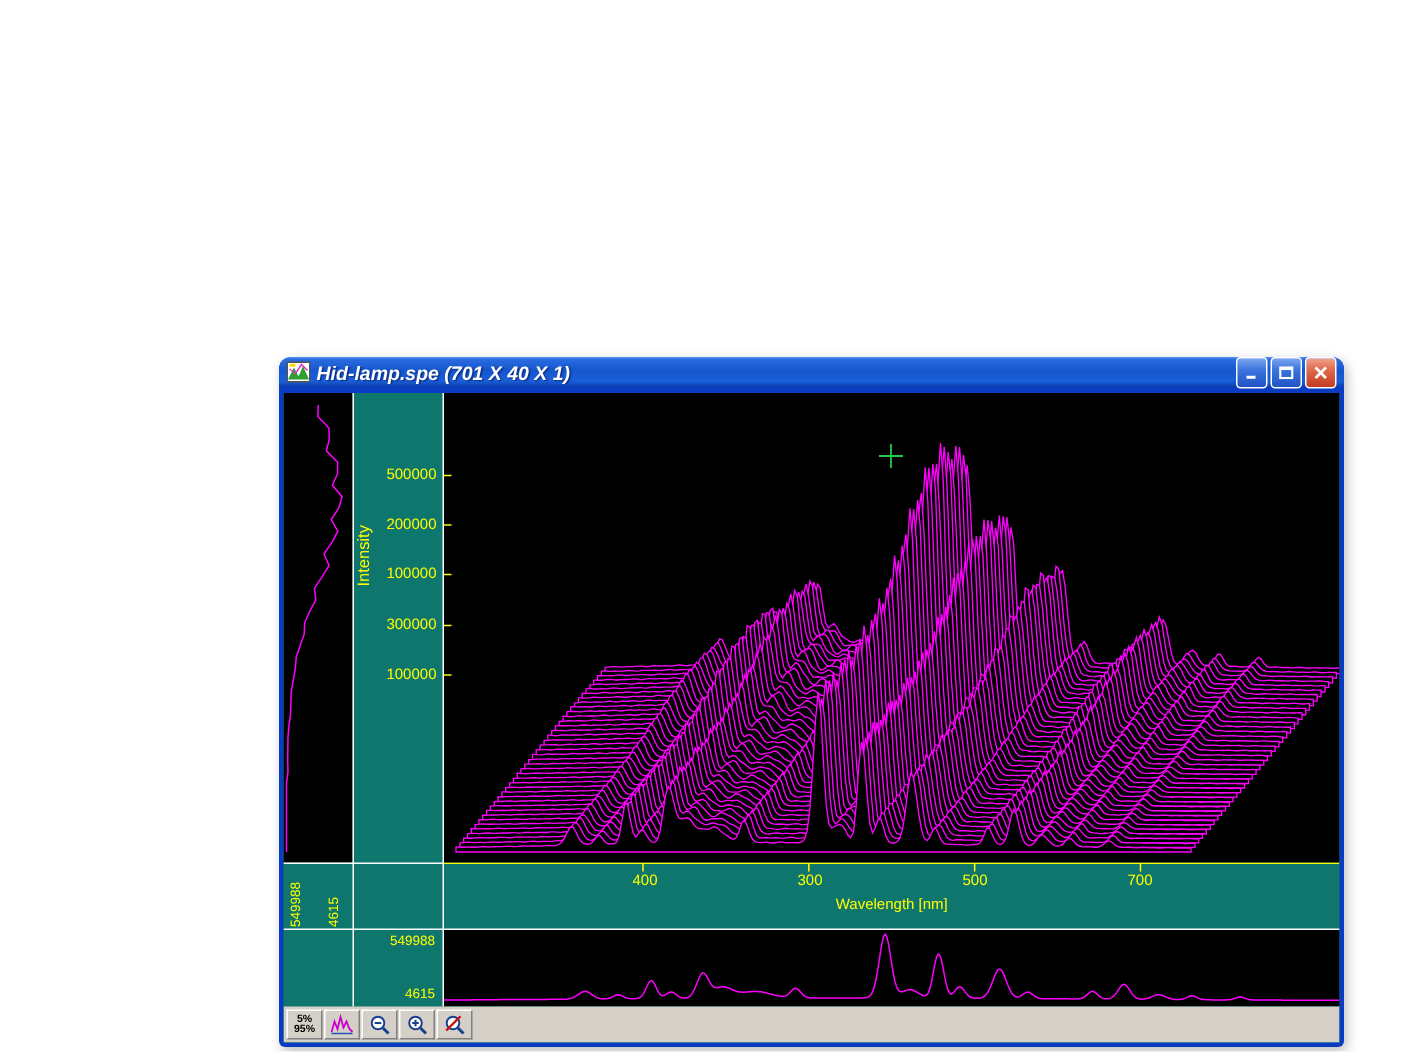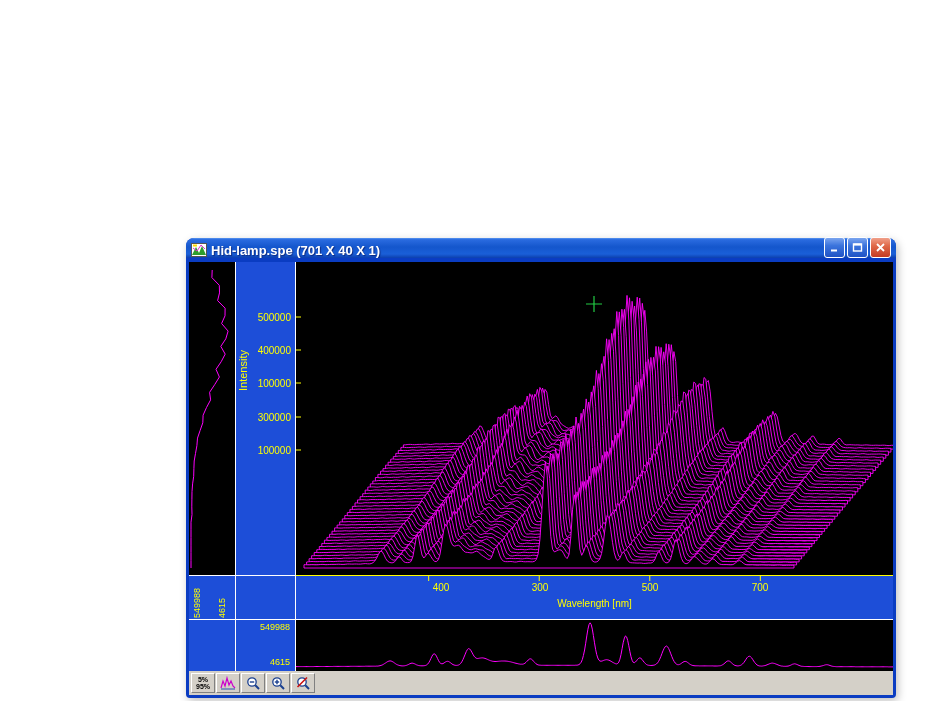--- a/index.html
+++ b/index.html
@@ -6,38 +6,39 @@
   body{
     width:942px;height:701px;background:#ffffff;position:relative;overflow:hidden;
     font-family:"Liberation Sans",sans-serif;
   }
   .window{
     position:absolute;left:186px;top:238px;width:710px;height:460px;
     background:#0a3cc2;border-radius:8px 8px 4px 4px;
     box-shadow:2px 3px 8px rgba(0,0,0,0.25);
   }
   .titlebar{
-    height:20px;display:flex;align-items:flex-end;padding:0 5px 0 5px;
+    height:20px;display:flex;align-items:center;padding:0 5px 0 5px;
     border-radius:8px 8px 0 0;
     background:linear-gradient(180deg,#5a96f0 0%,#2a6be0 8%,#1456cc 45%,#1a5fd8 80%,#0c3fae 100%);
+    font-style:italic;
   }
   .win-icon{width:16px;height:16px;margin-right:4px;flex:0 0 auto;display:block;}
   .title{
     flex:1;color:#fff;font-weight:bold;font-size:13px;white-space:nowrap;
     text-shadow:1px 1px 1px #0d2a80;overflow:hidden;
   }
   .winbtn{
     width:21px;height:21px;border-radius:3px;margin-left:2px;flex:0 0 auto;
     border:1px solid #fff;box-sizing:border-box;
     display:flex;align-items:center;justify-content:center;cursor:pointer;
   }
   .btn-min,.btn-max{background:linear-gradient(180deg,#7ba5ef 0%,#3b74dd 40%,#2053c5 100%);}
   .btn-close{background:linear-gradient(180deg,#f0a08a 0%,#e06a4a 40%,#c33a22 100%);}
   .client{
-    position:absolute;left:3px;top:24px;right:3px;bottom:3px;background:#1d4ed8;overflow:hidden;
+    position:absolute;left:3px;top:24px;right:3px;bottom:3px;background:#0f766e;overflow:hidden;
   }
   .pane{position:absolute;background:#000;display:block;}
   .vprof{left:0;top:0;width:46px;height:313px;}
   .yaxis-pane{position:absolute;left:47px;top:0;width:59px;height:313px;}
   .plot3d{left:107px;top:0;width:597px;height:313px;}
   .hprof{left:107px;top:358px;width:597px;height:51px;}
   .vline{position:absolute;top:0;width:1px;height:409px;background:#fff;}
   .hline{position:absolute;left:0;height:1px;background:#fff;}
   .ylabel{
     position:absolute;left:1px;top:44px;height:130px;
@@ -112,21 +113,21 @@
 
   <div class="client">
 
     <svg id="vprofile" class="pane vprof" viewBox="0 0 46 313" preserveAspectRatio="none">
         <polyline points="2.0,306.0 2.0,298.4 2.0,290.7 2.0,283.1 2.0,275.4 2.0,267.8 2.0,260.2 3.0,252.5 2.8,244.9 2.9,237.2 3.0,229.6 3.6,221.9 4.7,214.3 4.9,206.7 5.2,199.0 6.5,191.4 7.9,183.7 8.5,176.1 11.1,168.5 13.8,160.8 14.1,153.2 17.5,145.5 21.6,137.9 20.6,130.3 25.7,122.6 30.4,115.0 27.0,107.3 32.2,99.7 36.2,92.1 31.8,84.4 36.8,76.8 39.1,69.1 32.6,61.5 36.0,53.8 36.1,46.2 28.6,38.6 30.5,30.9 30.3,23.3 22.9,15.6 23.2,8.0 " fill="none" stroke="#ff00ff" stroke-width="1"></polyline>
       </svg>
 
     <div class="yaxis-pane">
       <span class="ylabel">Intensity</span>
       <span class="ytick" style="top:55px">500000</span>
-      <span class="ytick" style="top:88px">400000</span>
+      <span class="ytick" style="top:88px">200000</span>
       <span class="ytick" style="top:121px">100000</span>
       <span class="ytick" style="top:155px">300000</span>
       <span class="ytick" style="top:188px">100000</span>
     </div>
 
     <svg id="waterfall" class="pane plot3d" viewBox="0 0 597 313" preserveAspectRatio="none">
         <path d="M107.4,187.1L107.4,182.9L109.3,182.8L111.1,182.6L112.9,182.4L114.7,182.4L116.5,182.6L118.3,182.7L120.2,182.6L122.0,182.4L123.8,182.4L125.6,182.4L127.4,182.3L129.2,182.1L131.0,182.1L132.9,182.3L134.7,182.5L136.5,182.3L138.3,182.0L140.1,181.8L141.9,181.9L143.7,182.0L145.6,181.9L147.4,181.8L149.2,181.9L151.0,182.0L152.8,181.9L154.6,181.6L156.4,181.3L158.3,181.5L160.1,181.7L161.9,181.8L163.7,181.6L165.5,181.4L167.3,181.4L169.2,181.4L171.0,181.2L172.8,180.9L174.6,180.7L176.4,180.1L178.2,178.1L180.0,173.8L181.9,167.9L183.7,163.9L185.5,164.6L187.3,168.6L189.1,173.3L190.9,177.2L192.7,179.5L194.6,180.5L196.4,180.1L198.2,178.0L200.0,174.4L201.8,171.8L203.6,172.6L205.4,175.5L207.3,178.2L209.1,179.6L210.9,180.1L212.7,179.8L214.5,177.4L216.3,170.0L218.2,156.7L220.0,145.8L221.8,146.1L223.6,156.7L225.4,168.6L227.2,173.3L229.0,170.8L230.9,166.7L232.7,166.5L234.5,171.1L236.3,176.3L238.1,178.8L239.9,178.5L241.7,175.0L243.6,166.4L245.4,152.3L247.2,137.0L249.0,127.4L250.8,130.0L252.6,142.4L254.4,153.2L256.3,156.6L258.1,155.0L259.9,153.8L261.7,155.7L263.5,159.3L265.3,162.0L267.2,163.4L269.0,164.5L270.8,165.7L272.6,166.3L274.4,165.8L276.2,164.9L278.0,164.7L279.9,165.6L281.7,166.6L283.5,167.1L285.3,168.2L287.1,170.5L288.9,173.1L290.7,175.0L292.6,175.4L294.4,173.7L296.2,168.6L298.0,161.4L299.8,157.5L301.6,161.2L303.4,169.6L305.3,175.9L307.1,178.4L308.9,178.6L310.7,178.2L312.5,177.9L314.3,178.2L316.2,178.5L318.0,178.5L319.8,178.4L321.6,178.4L323.4,178.6L325.2,178.5L327.0,178.1L328.9,177.9L330.7,178.2L332.5,178.7L334.3,178.8L336.1,178.5L337.9,177.8L339.7,175.9L341.6,168.5L343.4,147.0L345.2,106.0L347.0,62.3L348.8,48.3L350.6,69.9L352.4,107.7L354.3,142.0L356.1,160.7L357.9,165.3L359.7,163.9L361.5,161.5L363.3,161.1L365.2,164.0L367.0,168.3L368.8,172.0L370.6,173.4L372.4,167.3L374.2,144.2L376.0,110.2L377.9,89.6L379.7,99.5L381.5,133.4L383.3,162.2L385.1,170.1L386.9,163.7L388.7,155.4L390.6,156.2L392.4,165.4L394.2,173.8L396.0,177.5L397.8,178.5L399.6,178.6L401.4,177.9L403.3,174.7L405.1,166.2L406.9,150.8L408.7,133.0L410.5,120.4L412.3,118.5L414.2,129.8L416.0,149.5L417.8,166.4L419.6,175.1L421.4,176.9L423.2,173.6L425.0,168.0L426.9,165.6L428.7,168.7L430.5,174.1L432.3,178.0L434.1,179.8L435.9,180.4L437.7,180.4L439.6,180.1L441.4,179.9L443.2,180.1L445.0,180.5L446.8,180.6L448.6,180.6L450.4,180.5L452.3,180.7L454.1,180.6L455.9,179.4L457.7,176.1L459.5,170.3L461.3,165.8L463.2,166.5L465.0,171.3L466.8,176.6L468.6,179.6L470.4,180.3L472.2,178.8L474.0,173.6L475.9,164.4L477.7,155.0L479.5,151.3L481.3,155.0L483.1,164.0L484.9,173.4L486.7,179.0L488.6,180.9L490.4,180.9L492.2,179.4L494.0,177.0L495.8,174.2L497.6,172.0L499.4,171.5L501.3,173.5L503.1,177.1L504.9,180.0L506.7,181.5L508.5,181.7L510.3,181.3L512.2,179.8L514.0,177.0L515.8,174.2L517.6,174.1L519.4,177.1L521.2,180.4L523.0,182.0L524.9,182.3L526.7,182.1L528.5,182.2L530.3,182.5L532.1,182.7L533.9,182.6L535.7,182.4L537.6,181.8L539.4,180.2L541.2,177.8L543.0,176.2L544.8,177.4L546.6,180.3L548.5,182.2L550.3,182.9L552.1,182.8L553.9,182.7L555.7,182.8L557.5,182.9L559.3,183.0L561.2,182.9L563.0,183.0L564.8,183.2L566.6,183.2L568.4,183.0L570.2,182.9L572.0,183.0L573.9,183.2L575.7,183.3L577.5,183.3L579.3,183.2L581.1,183.2L582.9,183.3L584.7,183.3L586.6,183.2L588.4,183.2L590.2,183.4L592.0,183.6L593.8,183.5L595.6,183.3L597.5,183.3L597.5,187.1Z" fill="#000000" stroke="#ff00ff" stroke-width="0.9"></path>
         <path d="M104.9,190.1L104.9,185.5L106.7,185.3L108.5,185.4L110.3,185.6L112.2,185.6L114.0,185.5L115.8,185.4L117.6,185.4L119.4,185.4L121.2,185.2L123.0,185.0L124.9,185.1L126.7,185.3L128.5,185.4L130.3,185.2L132.1,184.9L133.9,184.9L135.8,184.9L137.6,184.9L139.4,184.8L141.2,184.8L143.0,184.9L144.8,185.0L146.6,184.8L148.5,184.5L150.3,184.3L152.1,184.5L153.9,184.7L155.7,184.7L157.5,184.5L159.3,184.4L161.2,184.4L163.0,184.3L164.8,184.1L166.6,183.9L168.4,184.1L170.2,184.3L172.0,184.0L173.9,182.7L175.7,179.9L177.5,175.7L179.3,170.9L181.1,167.2L182.9,166.8L184.8,170.7L186.6,176.3L188.4,180.4L190.2,182.2L192.0,182.7L193.8,182.4L195.6,181.1L197.5,178.2L199.3,175.0L201.1,174.5L202.9,177.6L204.7,181.0L206.5,182.5L208.3,182.6L210.2,182.2L212.0,180.4L213.8,174.0L215.6,160.3L217.4,145.1L219.2,143.5L221.0,157.8L222.9,171.9L224.7,176.4L226.5,173.1L228.3,168.9L230.1,169.6L231.9,174.3L233.8,178.6L235.6,180.7L237.4,180.8L239.2,178.4L241.0,170.6L242.8,154.7L244.6,135.5L246.5,126.0L248.3,131.8L250.1,144.2L251.9,153.7L253.7,157.6L255.5,158.5L257.3,158.7L259.2,158.5L261.0,159.1L262.8,161.9L264.6,165.6L266.4,168.1L268.2,168.6L270.0,168.2L271.9,168.1L273.7,168.1L275.5,167.5L277.3,166.6L279.1,167.0L280.9,169.3L282.8,172.1L284.6,174.2L286.4,175.6L288.2,176.8L290.0,177.7L291.8,176.6L293.6,171.0L295.5,162.5L297.3,159.1L299.1,165.1L300.9,173.5L302.7,178.5L304.5,180.2L306.3,180.7L308.2,181.1L310.0,181.2L311.8,181.1L313.6,181.1L315.4,181.3L317.2,181.5L319.0,181.2L320.9,180.7L322.7,180.6L324.5,181.0L326.3,181.5L328.1,181.5L329.9,181.2L331.8,181.0L333.6,181.1L335.4,180.8L337.2,178.5L339.0,170.2L340.8,148.9L342.6,112.4L344.5,69.1L346.3,41.3L348.1,56.1L349.9,103.8L351.7,145.4L353.5,164.4L355.3,167.7L357.2,165.5L359.0,163.9L360.8,164.2L362.6,165.9L364.4,169.2L366.2,173.7L368.0,176.6L369.9,171.6L371.7,147.4L373.5,106.1L375.3,82.7L377.1,99.4L378.9,135.8L380.8,164.0L382.6,172.0L384.4,166.6L386.2,159.9L388.0,159.5L389.8,166.3L391.6,174.9L393.5,180.0L395.3,181.7L397.1,181.8L398.9,180.6L400.7,177.1L402.5,168.8L404.3,153.6L406.2,132.3L408.0,115.5L409.8,117.2L411.6,134.9L413.4,154.7L415.2,168.9L417.0,176.8L418.9,179.0L420.7,176.3L422.5,170.8L424.3,167.5L426.1,170.7L427.9,177.2L429.8,181.4L431.6,182.7L433.4,182.7L435.2,182.6L437.0,182.9L438.8,183.2L440.6,183.3L442.5,183.2L444.3,183.3L446.1,183.5L447.9,183.5L449.7,183.2L451.5,182.9L453.3,182.2L455.2,179.7L457.0,174.0L458.8,167.7L460.6,167.0L462.4,173.1L464.2,179.5L466.0,182.5L467.9,183.0L469.7,181.4L471.5,177.0L473.3,168.2L475.1,156.4L476.9,149.4L478.8,154.6L480.6,167.0L482.4,177.0L484.2,182.0L486.0,183.6L487.8,183.6L489.6,182.4L491.5,179.7L493.3,176.0L495.1,173.6L496.9,174.4L498.7,177.4L500.5,180.4L502.3,182.5L504.2,183.8L506.0,184.5L507.8,184.3L509.6,182.7L511.4,179.5L513.2,176.9L515.0,177.5L516.9,180.3L518.7,182.9L520.5,184.3L522.3,185.0L524.1,185.3L525.9,185.4L527.8,185.4L529.6,185.4L531.4,185.5L533.2,185.4L535.0,184.6L536.8,182.6L538.6,180.1L540.5,179.5L542.3,181.1L544.1,183.3L545.9,184.8L547.7,185.4L549.5,185.7L551.3,185.8L553.2,185.7L555.0,185.8L556.8,185.9L558.6,186.1L560.4,186.1L562.2,185.8L564.0,185.7L565.9,185.9L567.7,186.1L569.5,186.2L571.3,186.1L573.1,186.1L574.9,186.2L576.8,186.2L578.6,186.1L580.4,186.0L582.2,186.1L584.0,186.4L585.8,186.5L587.6,186.4L589.5,186.2L591.3,186.2L593.1,186.3L594.9,186.3L594.9,190.1Z" fill="#000000" stroke="#ff00ff" stroke-width="0.9"></path>
         <path d="M102.3,193.2L102.3,188.4L104.2,188.5L106.0,188.5L107.8,188.4L109.6,188.4L111.4,188.5L113.2,188.4L115.1,188.1L116.9,187.9L118.7,188.1L120.5,188.3L122.3,188.3L124.1,188.1L125.9,187.9L127.8,187.9L129.6,187.9L131.4,187.8L133.2,187.7L135.0,187.7L136.8,188.0L138.6,188.0L140.5,187.7L142.3,187.4L144.1,187.3L145.9,187.5L147.7,187.6L149.5,187.5L151.3,187.4L153.2,187.4L155.0,187.5L156.8,187.3L158.6,186.9L160.4,186.8L162.2,187.1L164.1,187.3L165.9,187.3L167.7,186.9L169.5,186.3L171.3,185.4L173.1,183.0L174.9,178.4L176.8,172.8L178.6,169.5L180.4,170.6L182.2,174.1L184.0,178.3L185.8,182.0L187.6,184.6L189.5,185.9L191.3,185.8L193.1,183.9L194.9,180.4L196.7,177.4L198.5,177.4L200.3,180.1L202.2,183.1L204.0,185.0L205.8,185.8L207.6,185.8L209.4,183.4L211.2,175.3L213.1,160.0L214.9,146.5L216.7,146.8L218.5,159.9L220.3,173.9L222.1,179.2L223.9,176.7L225.8,171.8L227.6,170.5L229.4,175.1L231.2,181.1L233.0,184.1L234.8,184.2L236.6,181.0L238.5,172.2L240.3,156.5L242.1,137.8L243.9,125.4L245.7,129.0L247.5,144.9L249.3,158.2L251.2,162.4L253.0,160.4L254.8,157.8L256.6,158.4L258.4,161.6L260.2,165.1L262.1,167.7L263.9,169.9L265.7,171.6L267.5,171.9L269.3,170.5L271.1,168.4L272.9,167.8L274.8,169.2L276.6,171.2L278.4,172.7L280.2,174.1L282.0,176.1L283.8,178.2L285.6,179.6L287.5,179.9L289.3,178.3L291.1,173.6L292.9,167.0L294.7,163.4L296.5,166.4L298.4,174.3L300.2,180.6L302.0,183.3L303.8,183.8L305.6,183.7L307.4,183.9L309.2,184.2L311.1,184.3L312.9,183.9L314.7,183.4L316.5,183.4L318.3,183.9L320.1,184.2L321.9,184.1L323.8,183.9L325.6,183.9L327.4,184.0L329.2,183.8L331.0,183.5L332.8,183.1L334.6,181.6L336.5,174.4L338.3,152.5L340.1,107.9L341.9,56.1L343.7,36.1L345.5,60.8L347.4,106.7L349.2,146.3L351.0,166.5L352.8,171.0L354.6,168.7L356.4,164.8L358.2,163.8L360.1,167.3L361.9,172.9L363.7,177.6L365.5,179.3L367.3,172.9L369.1,147.7L370.9,107.7L372.8,82.2L374.6,95.0L376.4,135.5L378.2,167.7L380.0,176.1L381.8,169.2L383.6,159.3L385.5,158.8L387.3,168.6L389.1,178.3L390.9,183.0L392.7,184.3L394.5,184.6L396.4,183.8L398.2,179.9L400.0,169.7L401.8,152.1L403.6,133.2L405.4,122.4L407.2,123.1L409.1,135.2L410.9,154.3L412.7,170.8L414.5,179.7L416.3,181.6L418.1,178.3L419.9,173.1L421.8,171.4L423.6,174.7L425.4,179.6L427.2,183.3L429.0,185.0L430.8,185.7L432.6,185.9L434.5,185.8L436.3,185.9L438.1,186.2L439.9,186.3L441.7,186.1L443.5,185.8L445.4,185.8L447.2,186.2L449.0,186.4L450.8,185.4L452.6,182.0L454.4,175.5L456.2,169.8L458.1,169.8L459.9,175.3L461.7,181.8L463.5,185.4L465.3,186.3L467.1,184.7L468.9,179.0L470.8,168.1L472.6,156.8L474.4,153.0L476.2,158.4L478.0,169.2L479.8,179.3L481.6,184.9L483.5,186.7L485.3,186.3L487.1,184.5L488.9,181.9L490.7,179.3L492.5,177.7L494.4,177.4L496.2,179.3L498.0,182.5L499.8,185.3L501.6,186.8L503.4,187.2L505.2,187.0L507.1,185.7L508.9,183.0L510.7,179.9L512.5,179.2L514.3,182.0L516.1,185.6L517.9,187.5L519.8,188.1L521.6,188.1L523.4,188.2L525.2,188.4L527.0,188.4L528.8,188.2L530.6,187.9L532.5,187.3L534.3,185.9L536.1,183.7L537.9,182.2L539.7,183.2L541.5,185.8L543.4,187.7L545.2,188.4L547.0,188.5L548.8,188.6L550.6,188.9L552.4,189.0L554.2,188.9L556.1,188.7L557.9,188.6L559.7,188.8L561.5,189.0L563.3,189.0L565.1,188.9L566.9,189.0L568.8,189.1L570.6,189.1L572.4,188.9L574.2,188.8L576.0,189.0L577.8,189.3L579.6,189.3L581.5,189.2L583.3,189.1L585.1,189.2L586.9,189.2L588.7,189.2L590.5,189.1L592.4,189.2L592.4,193.2Z" fill="#000000" stroke="#ff00ff" stroke-width="0.9"></path>
         <path d="M99.8,196.2L99.8,191.4L101.6,191.4L103.4,191.5L105.2,191.5L107.1,191.3L108.9,191.0L110.7,190.9L112.5,191.1L114.3,191.3L116.1,191.3L117.9,191.1L119.8,191.0L121.6,191.0L123.4,190.9L125.2,190.7L127.0,190.6L128.8,190.8L130.7,191.1L132.5,191.0L134.3,190.7L136.1,190.4L137.9,190.4L139.7,190.6L141.5,190.6L143.4,190.4L145.2,190.4L147.0,190.5L148.8,190.5L150.6,190.2L152.4,189.9L154.2,189.9L156.1,190.2L157.9,190.3L159.7,190.2L161.5,189.9L163.3,189.8L165.1,189.8L166.9,189.4L168.8,188.0L170.6,185.5L172.4,181.6L174.2,177.1L176.0,172.9L177.8,171.5L179.7,174.8L181.5,180.7L183.3,185.5L185.1,187.9L186.9,188.7L188.7,188.5L190.5,187.0L192.4,183.5L194.2,179.4L196.0,178.8L197.8,182.6L199.6,186.7L201.4,188.6L203.2,188.7L205.1,188.1L206.9,185.8L208.7,178.2L210.5,162.8L212.3,147.2L214.1,147.9L215.9,163.9L217.8,178.0L219.6,182.1L221.4,177.9L223.2,172.5L225.0,173.3L226.8,179.0L228.7,184.3L230.5,186.8L232.3,186.9L234.1,184.1L235.9,175.0L237.7,156.6L239.5,135.4L241.4,127.4L243.2,136.4L245.0,150.4L246.8,159.6L248.6,162.3L250.4,161.8L252.2,161.0L254.1,161.0L255.9,163.1L257.7,167.3L259.5,171.8L261.3,174.0L263.1,173.7L264.9,172.2L266.8,171.5L268.6,171.8L270.4,172.2L272.2,172.3L274.0,173.1L275.8,175.2L277.7,177.3L279.5,178.7L281.3,179.9L283.1,181.6L284.9,183.1L286.7,182.5L288.5,177.2L290.4,168.1L292.2,163.4L294.0,168.5L295.8,177.5L297.6,183.5L299.4,185.8L301.2,186.7L303.1,187.2L304.9,187.2L306.7,186.6L308.5,186.2L310.3,186.4L312.1,186.8L313.9,186.9L315.8,186.8L317.6,186.7L319.4,186.9L321.2,187.0L323.0,186.6L324.8,186.2L326.7,186.4L328.5,186.9L330.3,186.9L332.1,184.6L333.9,175.6L335.7,151.8L337.5,109.4L339.4,60.7L341.2,35.2L343.0,57.8L344.8,110.0L346.6,151.6L348.4,169.6L350.2,171.9L352.1,168.8L353.9,167.1L355.7,168.4L357.5,171.3L359.3,175.3L361.1,179.7L362.9,182.2L364.8,176.0L366.6,148.3L368.4,103.0L370.2,81.7L372.0,103.7L373.8,142.2L375.7,169.9L377.5,177.2L379.3,170.4L381.1,162.3L382.9,162.2L384.7,170.9L386.5,180.8L388.4,186.2L390.2,187.8L392.0,187.4L393.8,185.7L395.6,181.6L397.4,172.8L399.2,157.6L401.1,137.6L402.9,121.8L404.7,122.2L406.5,137.7L408.3,157.0L410.1,172.4L411.9,181.6L413.8,184.5L415.6,182.3L417.4,177.0L419.2,173.1L421.0,175.5L422.8,181.9L424.7,186.5L426.5,188.1L428.3,188.4L430.1,188.7L431.9,189.1L433.7,189.2L435.5,188.8L437.4,188.5L439.2,188.6L441.0,189.1L442.8,189.3L444.6,189.2L446.4,189.0L448.2,188.1L450.1,185.0L451.9,178.2L453.7,171.2L455.5,171.3L457.3,178.7L459.1,185.7L460.9,188.6L462.8,188.8L464.6,186.8L466.4,181.5L468.2,171.7L470.0,159.9L471.8,154.4L473.7,160.8L475.5,173.0L477.3,182.5L479.1,187.3L480.9,188.9L482.7,189.0L484.5,188.0L486.4,185.6L488.2,182.1L490.0,179.5L491.8,179.8L493.6,182.3L495.4,185.3L497.2,187.8L499.1,189.6L500.9,190.5L502.7,190.4L504.5,188.7L506.3,185.0L508.1,181.6L509.9,182.1L511.8,185.4L513.6,188.6L515.4,190.4L517.2,191.1L519.0,191.3L520.8,191.3L522.7,191.0L524.5,190.9L526.3,191.1L528.1,191.3L529.9,190.6L531.7,188.7L533.5,186.0L535.4,184.8L537.2,186.2L539.0,188.6L540.8,190.4L542.6,191.3L544.4,191.8L546.2,191.9L548.1,191.7L549.9,191.5L551.7,191.6L553.5,191.7L555.3,191.8L557.1,191.8L558.9,191.8L560.8,192.0L562.6,192.1L564.4,191.9L566.2,191.7L568.0,191.7L569.8,192.0L571.7,192.2L573.5,192.2L575.3,192.1L577.1,192.1L578.9,192.1L580.7,192.1L582.5,192.0L584.4,192.0L586.2,192.2L588.0,192.4L589.8,192.4L589.8,196.2Z" fill="#000000" stroke="#ff00ff" stroke-width="0.9"></path>
@@ -185,21 +186,21 @@
     </div>
 
     <div class="xaxis">
       <svg id="xaxis-svg" viewBox="0 0 597 44" preserveAspectRatio="none">
           <line x1="0" y1="0.5" x2="597" y2="0.5" stroke="#ffff00" stroke-width="1"></line>
           <line x1="132.66666666666666" y1="1" x2="132.66666666666666" y2="6" stroke="#ffff00" stroke-width="1"></line>
           <line x1="243.2222222222222" y1="1" x2="243.2222222222222" y2="6" stroke="#ffff00" stroke-width="1"></line>
           <line x1="353.77777777777777" y1="1" x2="353.77777777777777" y2="6" stroke="#ffff00" stroke-width="1"></line>
           <line x1="464.3333333333333" y1="1" x2="464.3333333333333" y2="6" stroke="#ffff00" stroke-width="1"></line>
         </svg>
-      <span class="xtick" style="left:145px">400</span>
+      <span class="xtick" style="left:134px">400</span>
       <span class="xtick" style="left:244px">300</span>
       <span class="xtick" style="left:354px">500</span>
       <span class="xtick" style="left:464px">700</span>
       <div class="xlabel">Wavelength [nm]</div>
     </div>
 
     <div class="prof-labels">
       <span class="pmax">549988</span>
       <span class="pmin">4615</span>
     </div>

